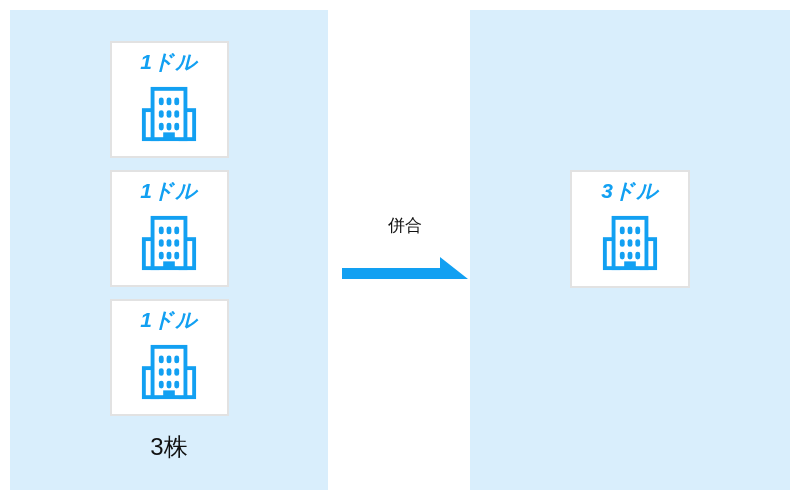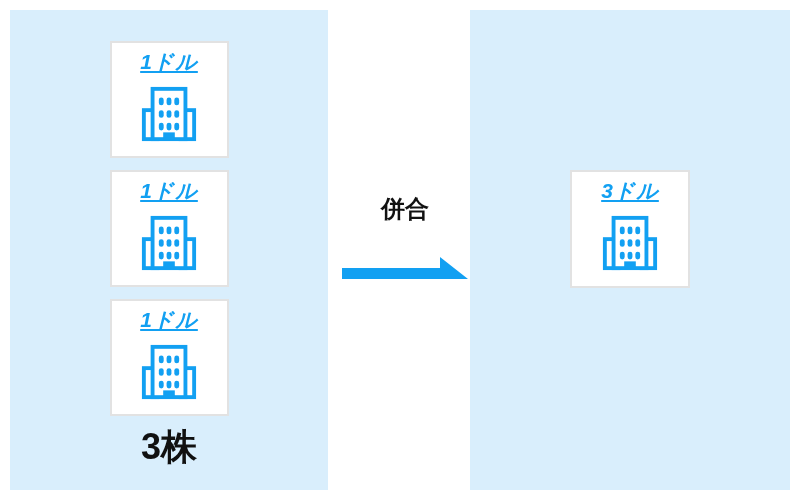--- a/index.html
+++ b/index.html
@@ -36,37 +36,36 @@
     border:2px solid var(--card-border);
     display:flex;flex-direction:column;align-items:center;
     padding-top:7px;
   }
   .panel.after .card{width:120px;height:118px;}
   .price{
     font-size:21px;font-weight:bold;font-style:italic;
     color:var(--accent);
     letter-spacing:1px;
     line-height:24px;
-    text-decoration:underline;
   }
   .building{
     width:58px;height:58px;margin-top:11px;
     color:var(--accent);
     display:block;
   }
   .share-label{
     position:absolute;left:0;top:420px;width:100%;
     text-align:center;
-    font-size:36px;font-weight:bold;color:var(--text);
+    font-size:24px;font-weight:normal;color:var(--text);
     line-height:33px;
   }
   .transition-label{
-    position:absolute;left:342px;top:196px;width:126px;
+    position:absolute;left:342px;top:213px;width:126px;
     text-align:center;
-    font-size:24px;font-weight:bold;color:var(--text);
+    font-size:17px;font-weight:normal;color:var(--text);
     line-height:25px;
   }
   .arrow{
     position:absolute;left:342px;top:256px;
     width:126px;height:24px;
     color:var(--accent);
     display:block;
   }
   .defs-holder{position:absolute;width:0;height:0;overflow:hidden;}
 </style>

